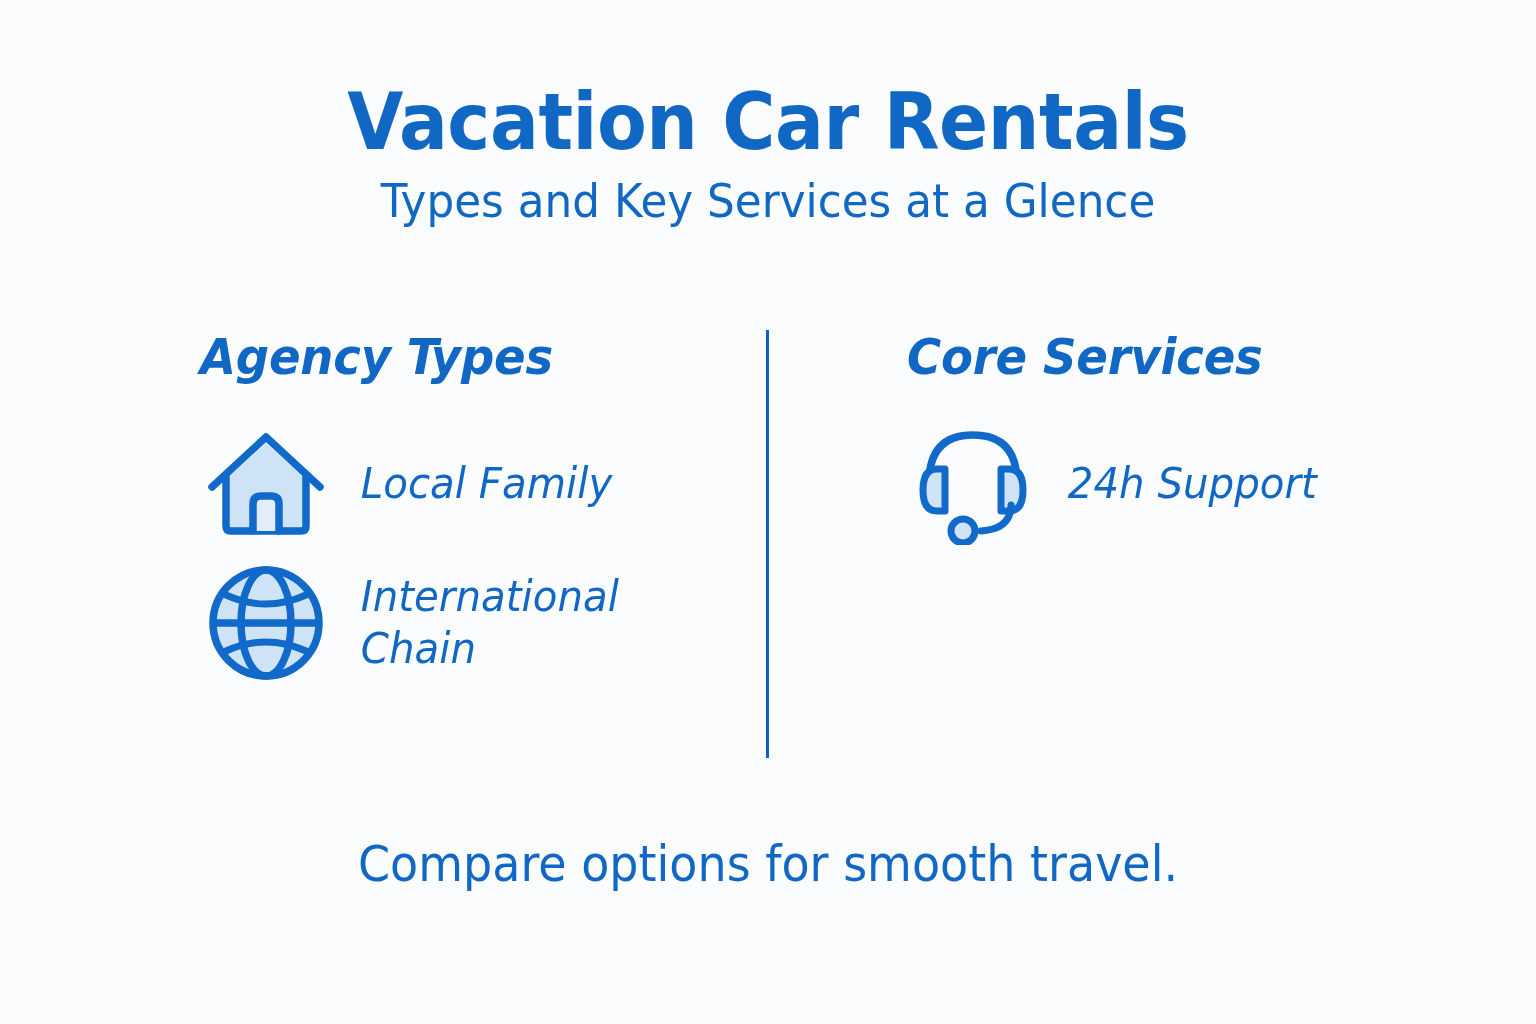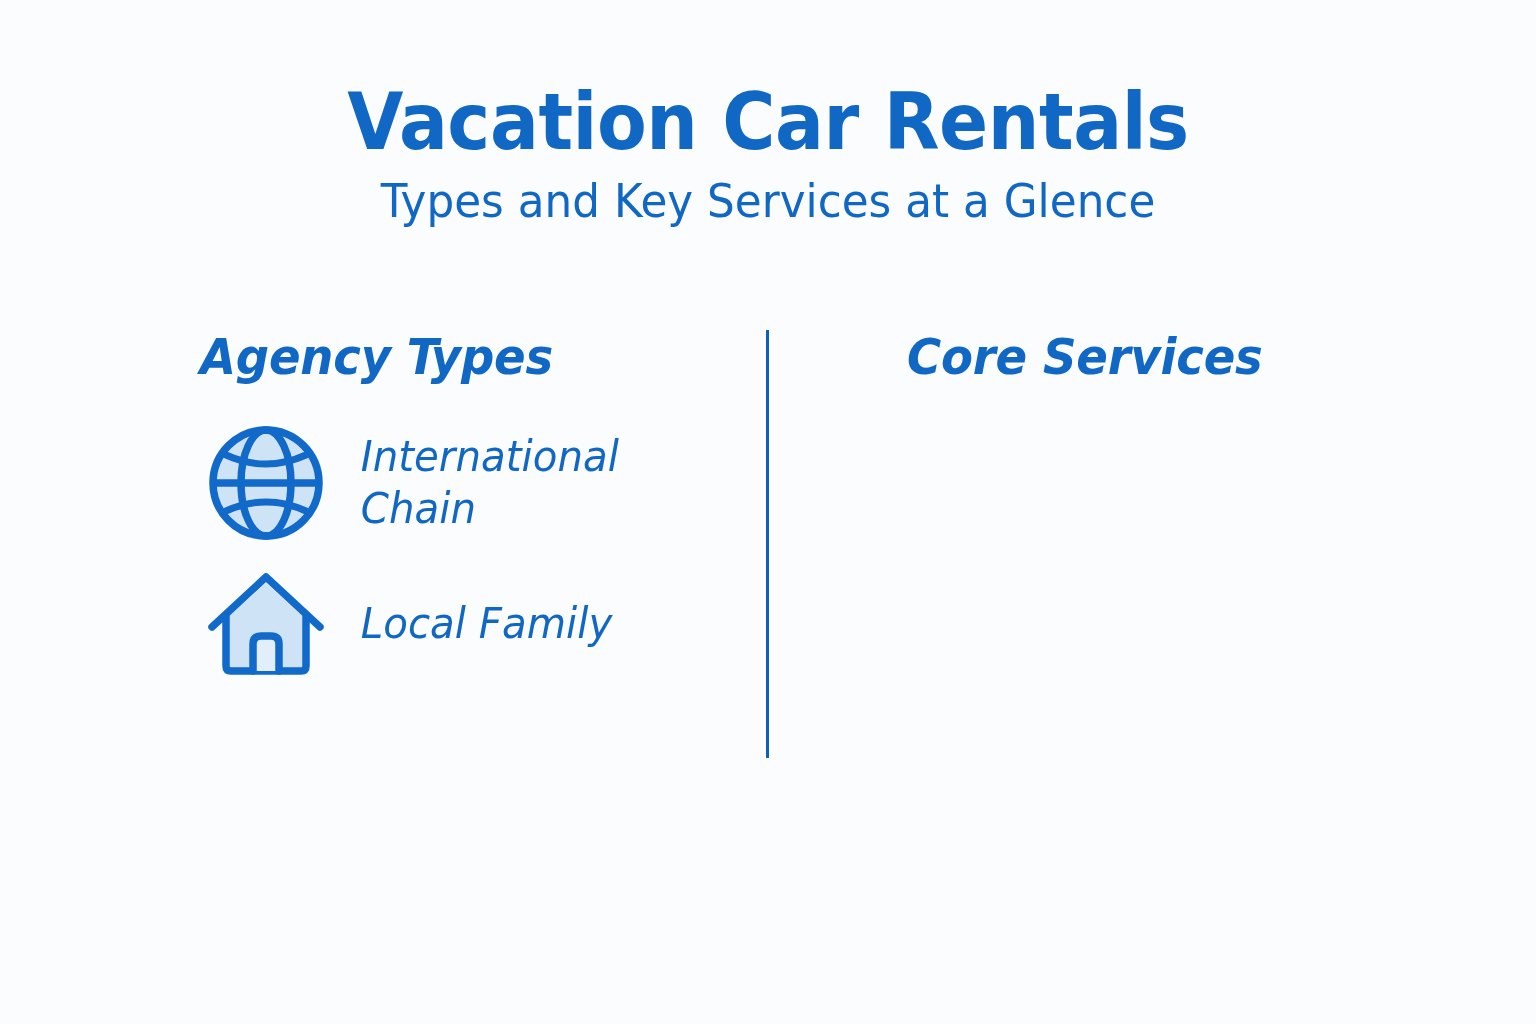--- a/index.html
+++ b/index.html
@@ -142,49 +142,64 @@
     <h1 class="title">Vacation Car Rentals</h1>
     <p class="subtitle">Types and Key Services at a Glence</p>
   </div>
 
   <div class="columns">
 
     <div class="divider"></div>
 
     <div class="column col-left">
       <h2 class="col-heading">Agency Types</h2>
+
+      <div class="row">
+        <span class="ico">
+          <svg width="124" height="112" viewBox="0 0 124 112" fill="none" xmlns="http://www.w3.org/2000/svg">
+            <path d="M22 52 L62 16 L102 52 L102 100 Q102 104 98 104 L26 104 Q22 104 22 100 Z" fill="#cfe3f6"></path>
+            <path d="M8 60 L62 10 L116 60" stroke="#1169c9" stroke-width="7.5" stroke-linecap="round" stroke-linejoin="round" fill="none"></path>
+            <path d="M22 50 L22 99 Q22 104 27 104 L97 104 Q102 104 102 99 L102 50" stroke="#1169c9" stroke-width="7.5" stroke-linecap="round" stroke-linejoin="round" fill="none"></path>
+            <path d="M49 104 L49 77 Q49 69 57 69 L67 69 Q75 69 75 77 L75 104" stroke="#1169c9" stroke-width="7.5" stroke-linecap="round" stroke-linejoin="round" fill="#e3eefb"></path>
+          </svg>
+        </span>
+        <span class="label">Local Family</span>
+      </div>
 
       <div class="row two-line">
         <span class="ico">
           <svg width="124" height="124" viewBox="0 0 124 124" fill="none" xmlns="http://www.w3.org/2000/svg">
             <circle cx="62" cy="62" r="53" fill="#cfe3f6" stroke="#1169c9" stroke-width="7.5"></circle>
             <ellipse cx="62" cy="62" rx="25" ry="53" stroke="#1169c9" stroke-width="7.5" fill="none"></ellipse>
             <line x1="9" y1="62" x2="115" y2="62" stroke="#1169c9" stroke-width="7.5"></line>
             <path d="M22 34 Q62 52 102 34" stroke="#1169c9" stroke-width="7" fill="none" stroke-linecap="round"></path>
             <path d="M22 90 Q62 72 102 90" stroke="#1169c9" stroke-width="7" fill="none" stroke-linecap="round"></path>
           </svg>
         </span>
         <span class="label">International Chain</span>
       </div>
+    </div>
+
+    <div class="column col-right">
+      <h2 class="col-heading">Core Services</h2>
 
       <div class="row">
         <span class="ico">
-          <svg width="124" height="112" viewBox="0 0 124 112" fill="none" xmlns="http://www.w3.org/2000/svg">
-            <path d="M22 52 L62 16 L102 52 L102 100 Q102 104 98 104 L26 104 Q22 104 22 100 Z" fill="#cfe3f6"></path>
-            <path d="M8 60 L62 10 L116 60" stroke="#1169c9" stroke-width="7.5" stroke-linecap="round" stroke-linejoin="round" fill="none"></path>
-            <path d="M22 50 L22 99 Q22 104 27 104 L97 104 Q102 104 102 99 L102 50" stroke="#1169c9" stroke-width="7.5" stroke-linecap="round" stroke-linejoin="round" fill="none"></path>
-            <path d="M49 104 L49 77 Q49 69 57 69 L67 69 Q75 69 75 77 L75 104" stroke="#1169c9" stroke-width="7.5" stroke-linecap="round" stroke-linejoin="round" fill="#e3eefb"></path>
+          <svg width="124" height="124" viewBox="0 0 124 124" fill="none" xmlns="http://www.w3.org/2000/svg">
+            <path d="M18 62 Q18 14 62 14 Q106 14 106 62" stroke="#1169c9" stroke-width="7.5" fill="none" stroke-linecap="round"></path>
+            <path d="M34 48 L34 90 L26 90 Q12 90 12 69 Q12 48 26 48 Z" fill="#cfe3f6" stroke="#1169c9" stroke-width="7" stroke-linejoin="round"></path>
+            <path d="M90 48 L90 90 L98 90 Q112 90 112 69 Q112 48 98 48 Z" fill="#cfe3f6" stroke="#1169c9" stroke-width="7" stroke-linejoin="round"></path>
+            <path d="M100 84 Q100 108 70 110" stroke="#1169c9" stroke-width="7" fill="none" stroke-linecap="round"></path>
+            <circle cx="52" cy="110" r="12" fill="#cfe3f6" stroke="#1169c9" stroke-width="7"></circle>
           </svg>
         </span>
-        <span class="label">Local Family</span>
+        <span class="label">24h Support</span>
       </div>
+
     </div>
 
-    <div class="column col-right">
-      <h2 class="col-heading">Core Services</h2>
-
-
-    </div>
-
   </div>
 
+  <div class="footer">
+    <p class="footer-text">Compare options for smooth travel.</p>
+  </div>
 
 </div>
 
 </body></html>

